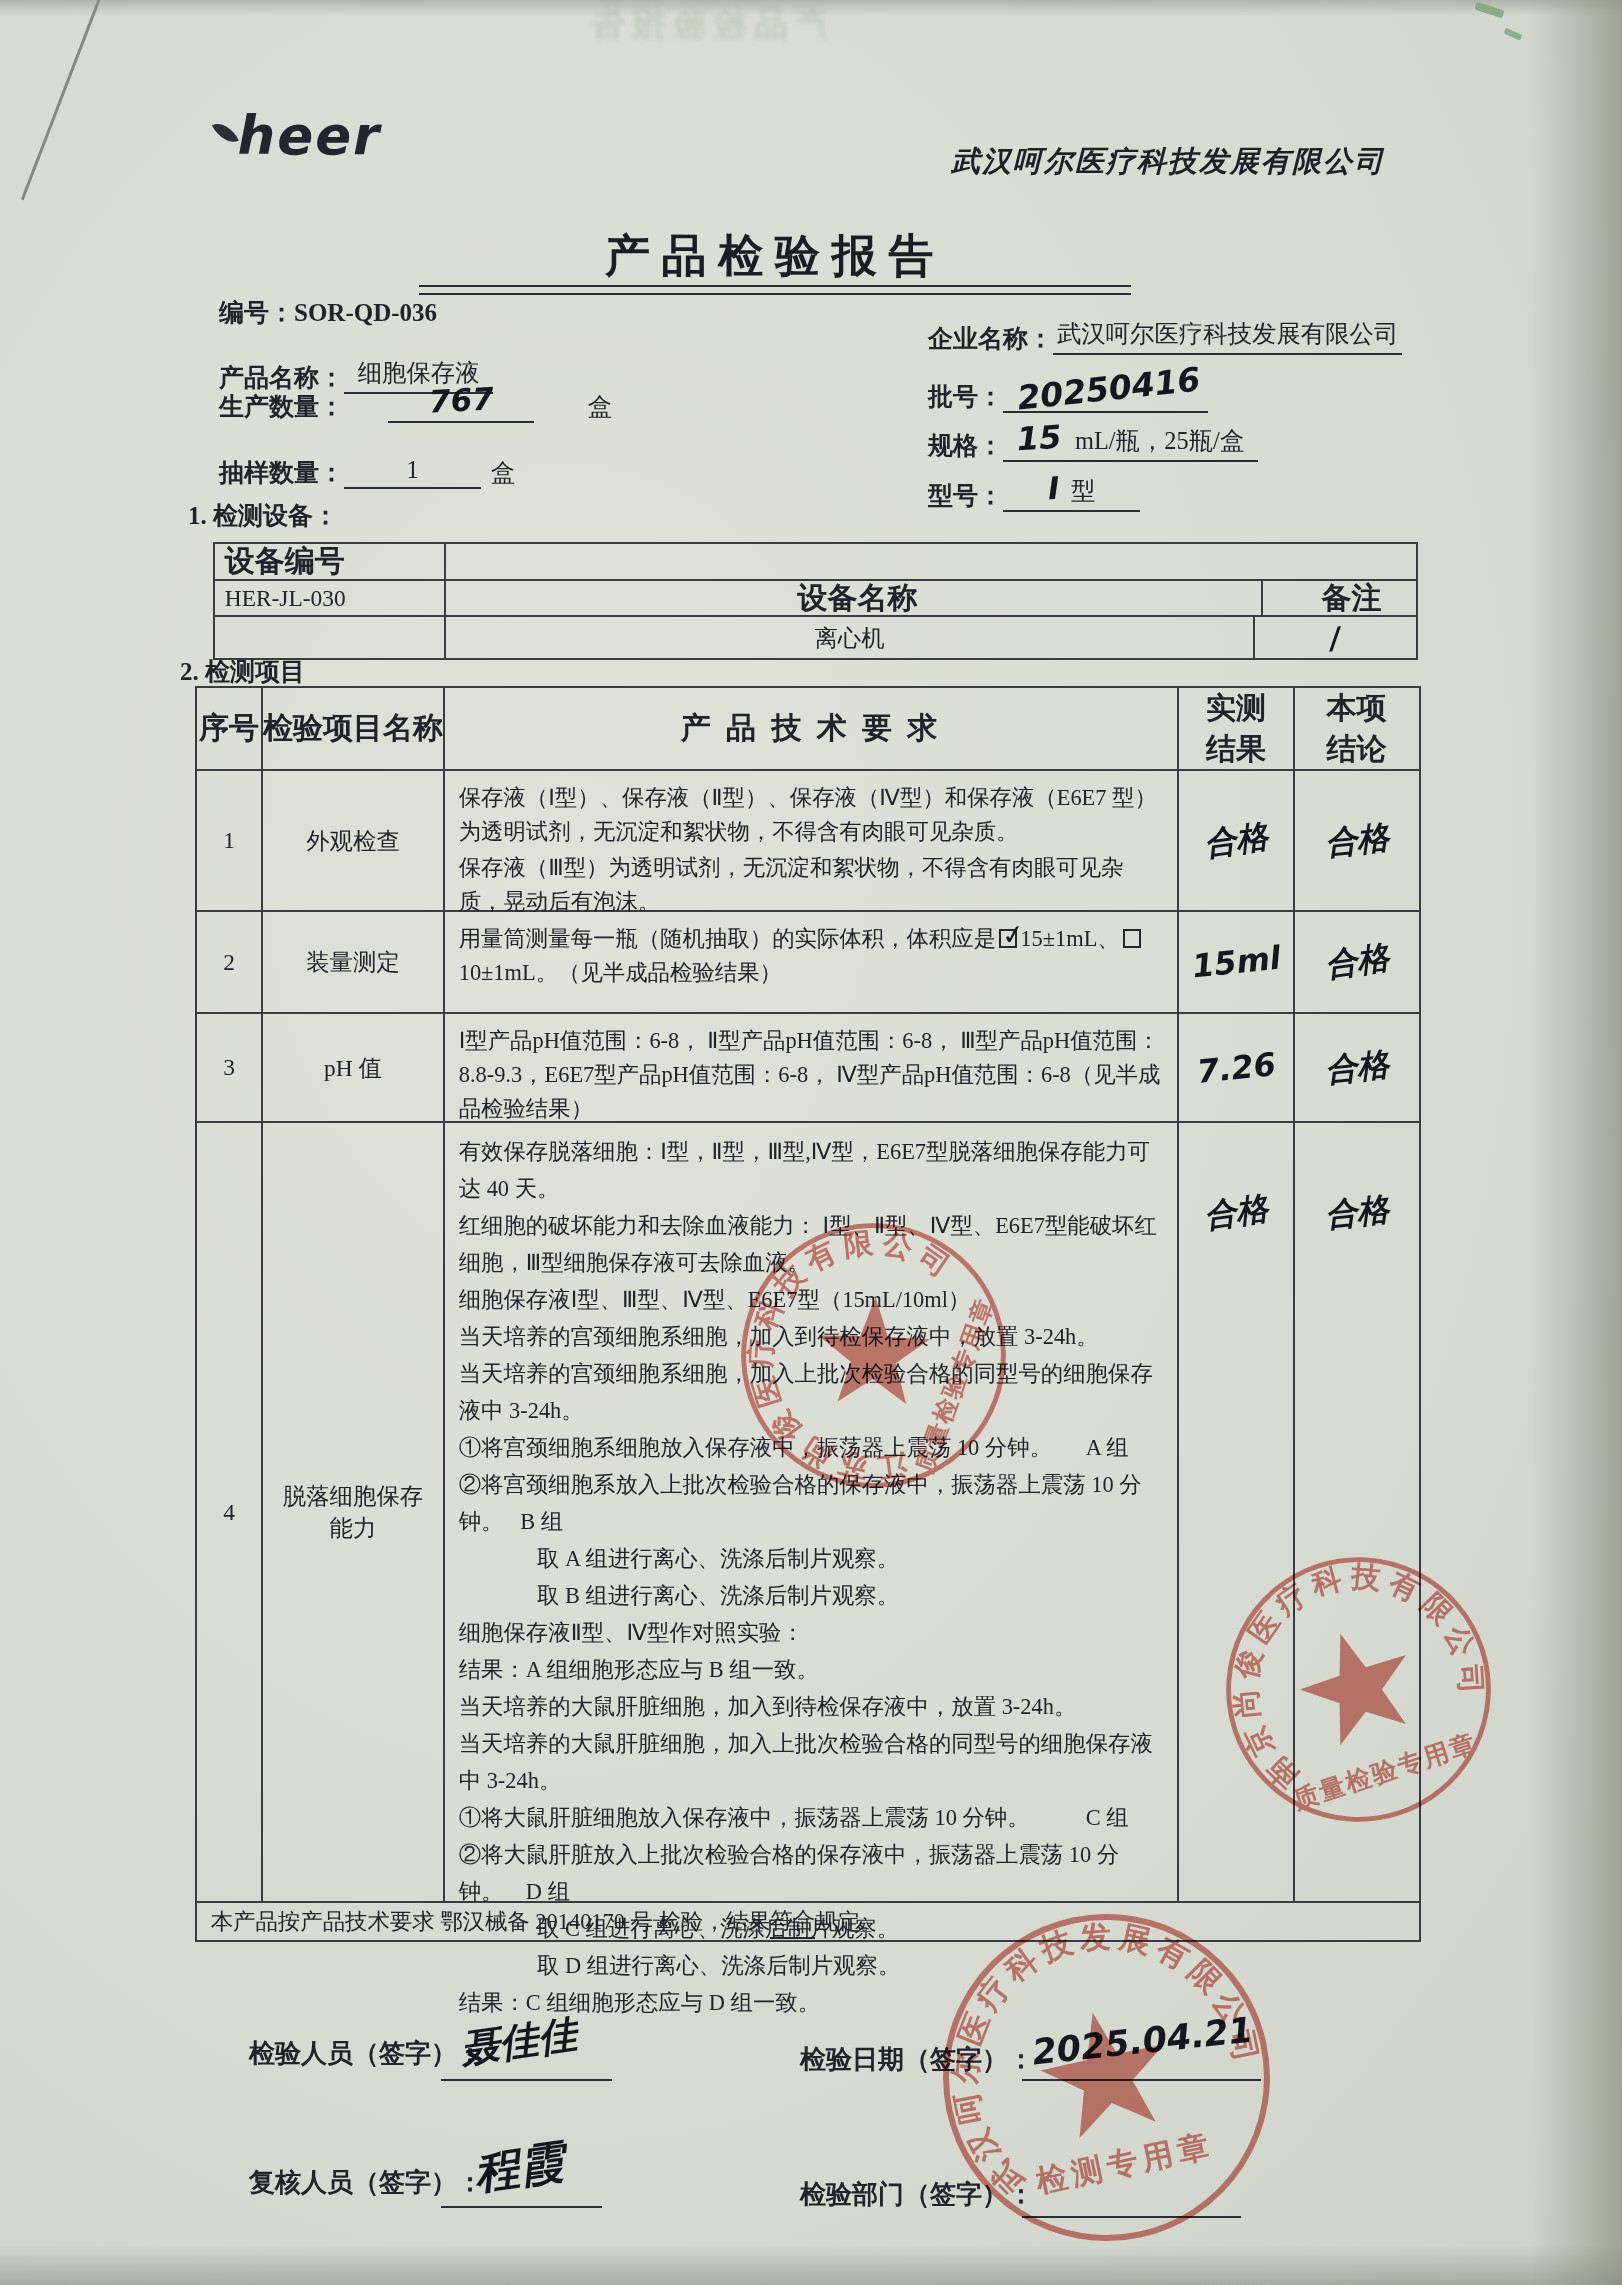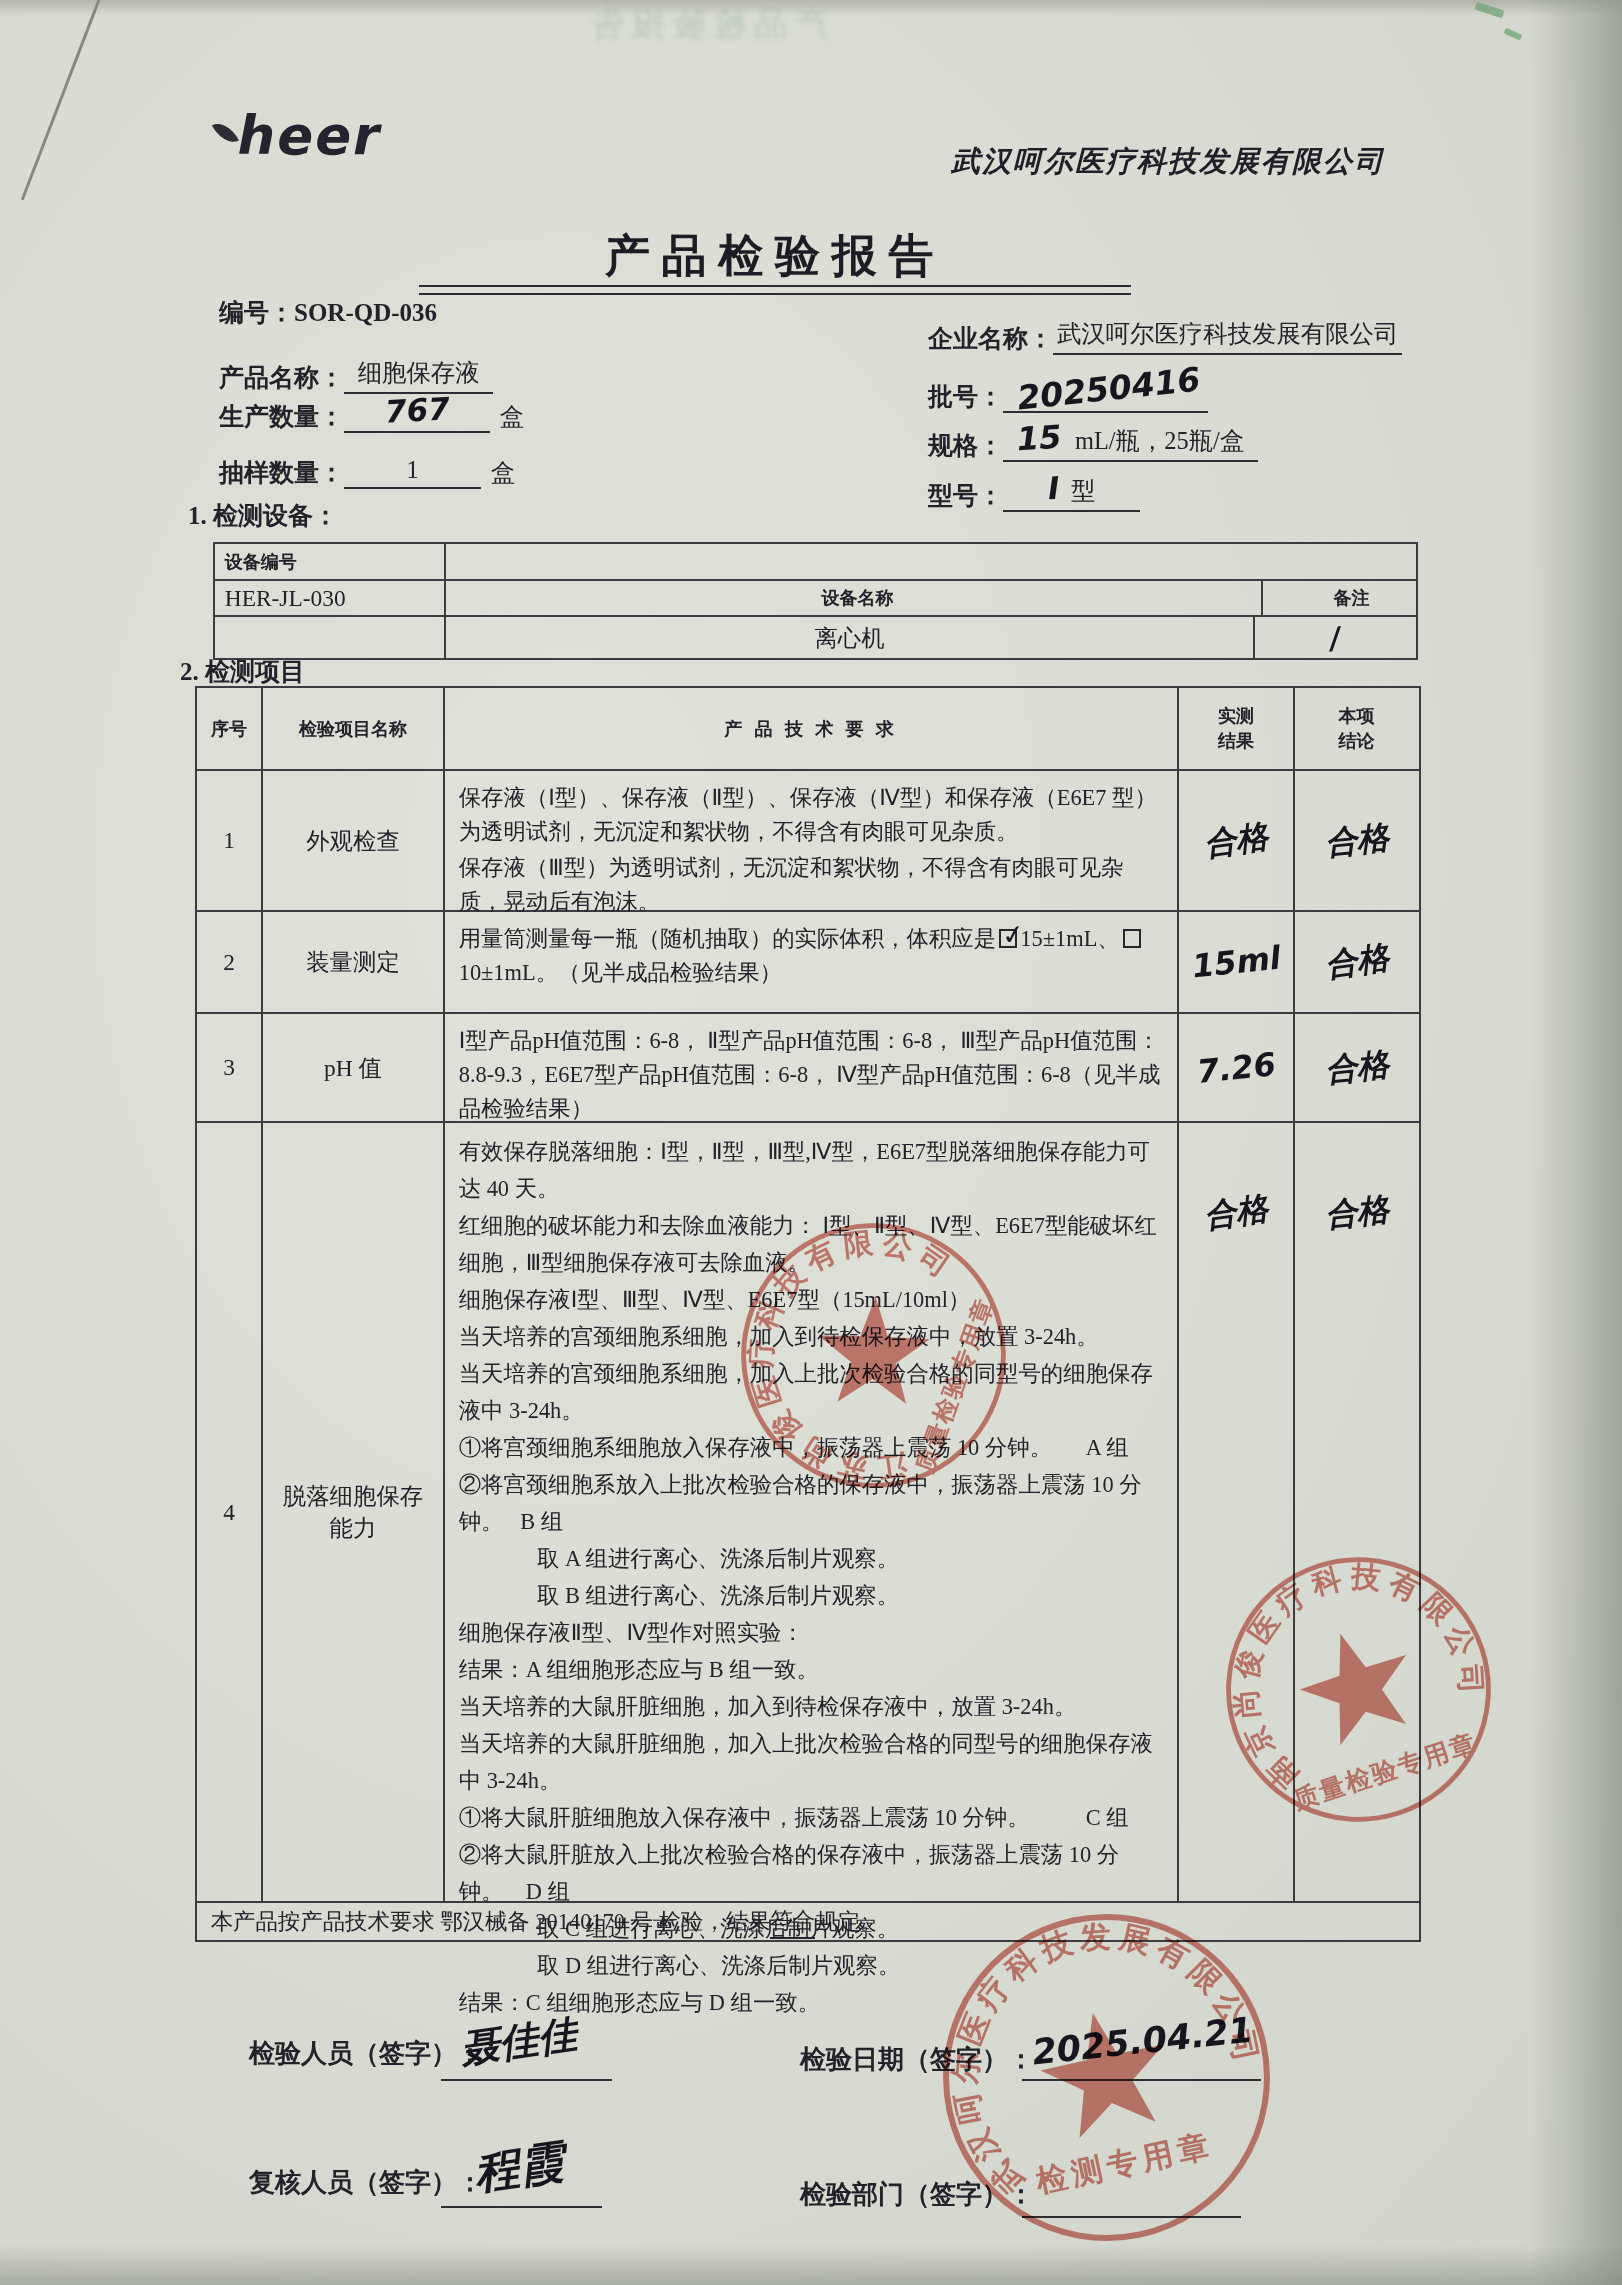--- a/index.html
+++ b/index.html
@@ -34,21 +34,21 @@
   .r-3 { transform:rotate(-3deg); } .r-6 { transform:rotate(-6deg); } .r-8 { transform:rotate(-8deg); }
   .heading { position:absolute; font-size:25px; font-weight:700; }
   
   .tbl { position:absolute; border:2px solid #3b3b41; background:transparent; }
   .trow { display:flex; border-bottom:2px solid #3b3b41; }
   .trow:last-child { border-bottom:none; }
   .c { border-right:2px solid #3b3b41; flex:none; display:flex; align-items:center; justify-content:center; font-size:23.4px; }
   .c:last-child { border-right:none; }
   .c.left { justify-content:flex-start; padding-left:9.8px; }
   .c.col { flex-direction:column; line-height:1.35; }
-  .hdr { font-weight:700; font-size:18px; }
+  .hdr { font-weight:700; font-size:30px; }
   .w1{width:66px;} .w2{width:182px;} .w3{width:734px;} .w4{width:116px;} .w5{width:123px;}
   .e1{width:231px;} .e2{width:809px;} .e3{width:161px;} .e23{width:970px;}
   .req { display:block; padding:7.8px 13.7px; font-size:22.4px; line-height:34px; align-items:flex-start; justify-content:flex-start; }
   .req p { margin:2px 0; }
   .req4 { line-height:37px; padding-top:9.8px; }
   .req4 div { white-space:pre-wrap; }
   .topcell { align-items:flex-start; padding-top:68px; }
   .hwcell { font-size:32px; }
   .cb { display:inline-block; position:relative; width:18.5px; height:18.5px; border:2px solid #26262c; vertical-align:-2px; margin:0 2.9px; }
   .tick { position:absolute; left:1px; top:-13.7px; font-size:27px; font-weight:700; transform:rotate(-8deg); }
@@ -83,21 +83,21 @@
   <div class="title-rule a" style="top:285px;"></div>
   <div class="title-rule b" style="top:293px;"></div>
 
   <div class="field" style="left:219px; top:296px;">
     <span class="lbl">编号：SOR-QD-036</span>
   </div>
   <div class="field" style="left:219px; top:357px;">
     <span class="lbl">产品名称：</span>
     <span class="uline val">细胞保存液</span>
   </div>
-  <div class="field" style="left:219px; top:392px;">
+  <div class="field" style="left:219px; top:382px;gap:44px;">
     <span class="lbl">生产数量：</span>
     <span class="uline" style="width:146px;"><span class="hw r-3" style="font-size:31px;">767</span></span>
     <span class="val unit">盒</span>
   </div>
   <div class="field" style="left:219px; top:456px;">
     <span class="lbl">抽样数量：</span>
     <span class="uline val" style="width:137px;">1</span>
     <span class="val unit">盒</span>
   </div>
 

